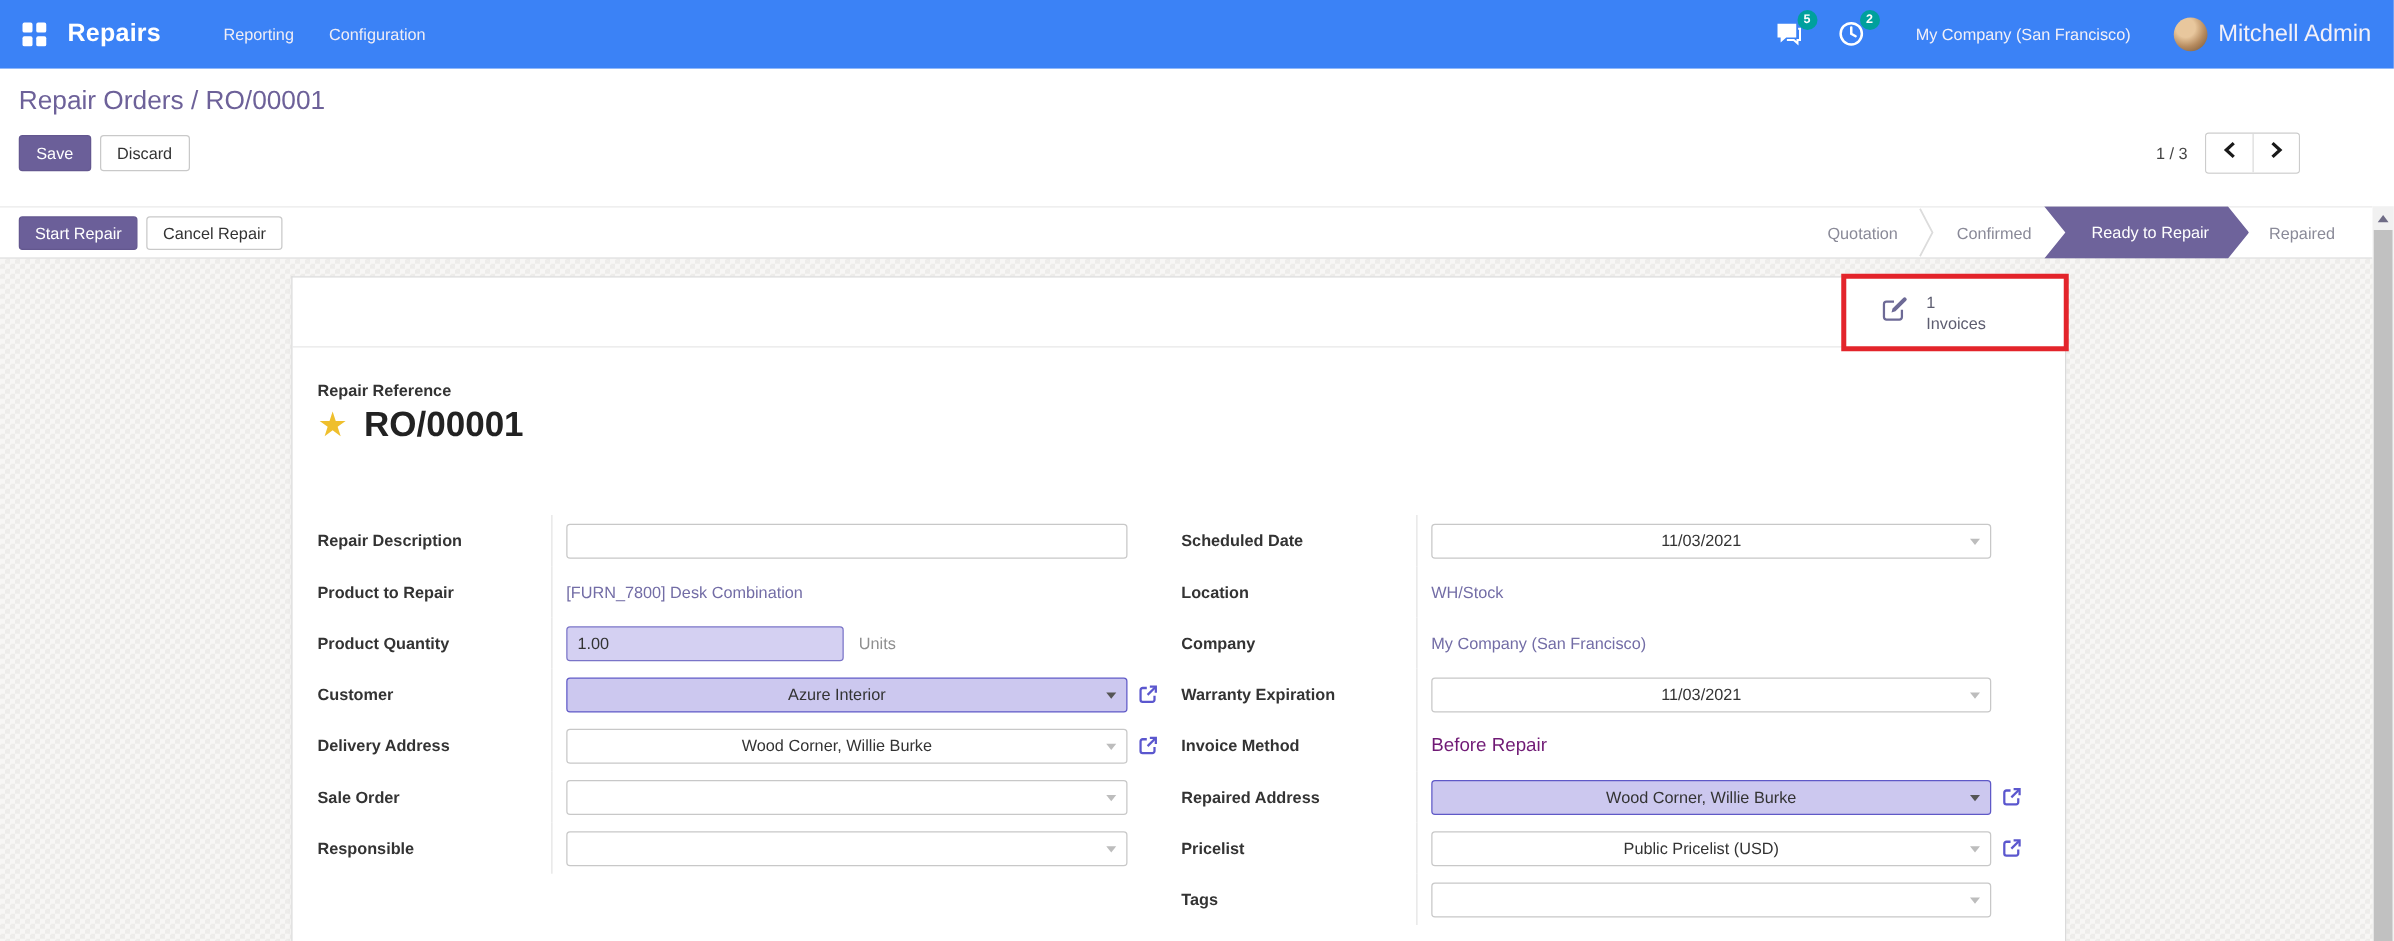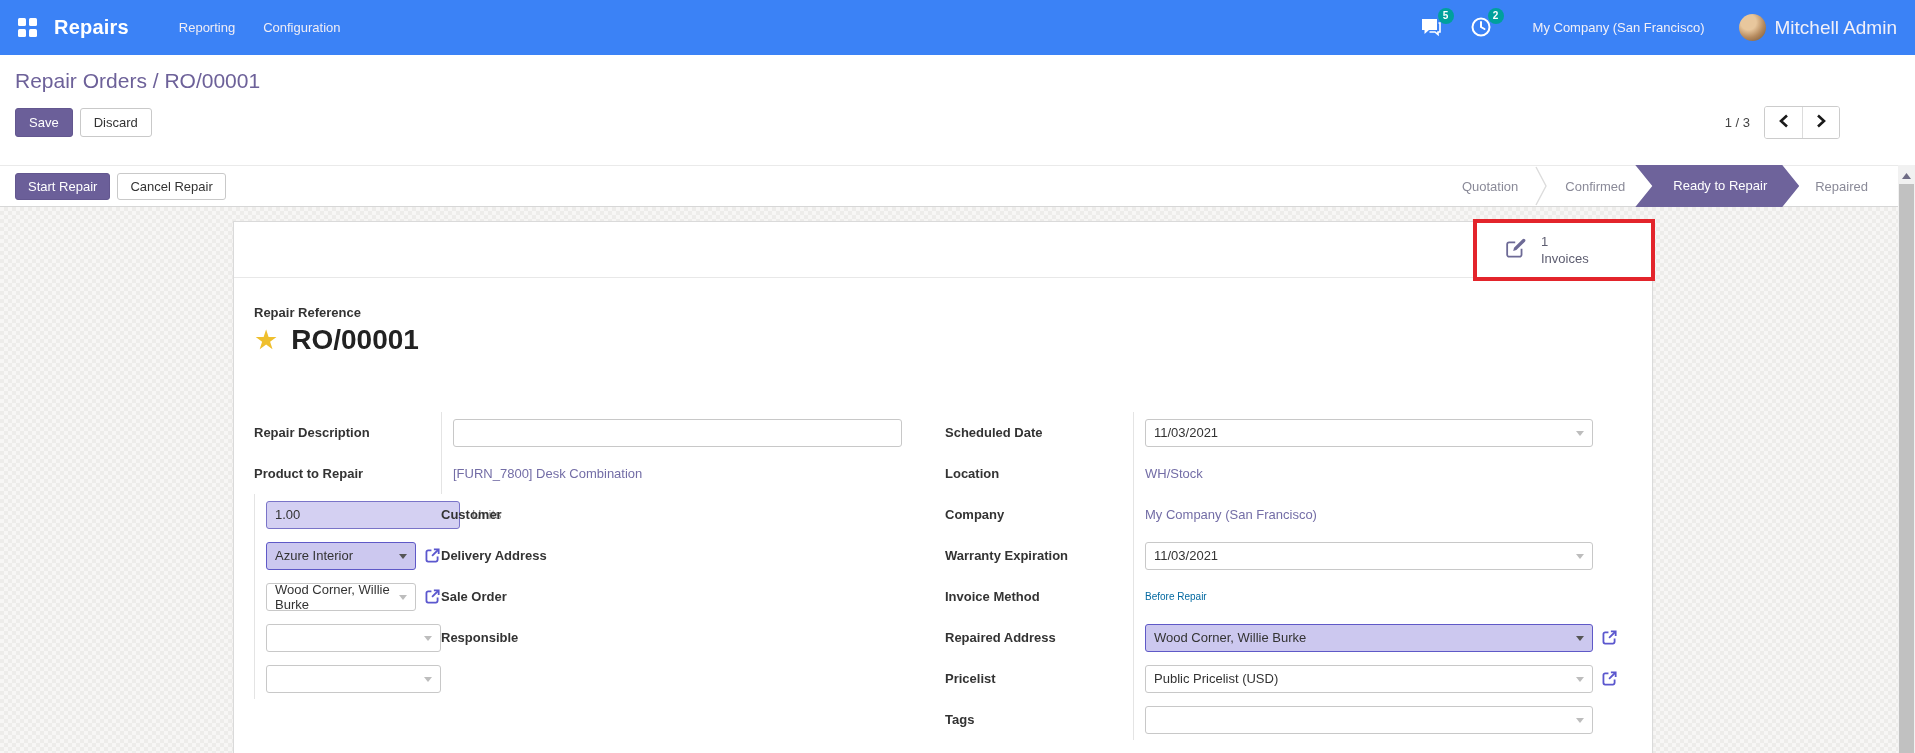--- a/index.html
+++ b/index.html
@@ -67,29 +67,29 @@
   
   .groups { display:flex; margin:56px 0 0 20px; }
   .group { display:grid; grid-auto-rows:41px; }
   .group-left  { grid-template-columns:187px 490px; }
   .group-right { grid-template-columns:188px 502px; margin-left:14px; }
   .cell-label { display:flex; align-items:center; font-size:13px; font-weight:700; color:#333; padding-right:10px; }
   .cell-value { display:flex; align-items:center; border-left:1px solid #e4e4e4; padding-left:11px; }
   .o-input, .o-select { height:28px; border:1px solid #c8c8c8; border-radius:3px; background:#fff; font-size:13px; color:#333; font-family:"Liberation Sans",sans-serif; }
   .o-input { padding:0 8px; }
   input.o-input { outline:none; }
-  .o-select { position:relative; display:flex; align-items:center; padding:0 24px 0 8px; cursor:pointer; }
+  .o-select { position:relative; display:flex; align-items:center; padding:0 24px 0 8px; cursor:pointer;justify-content:center; }
   .w-left  { width:449px; } .w-right { width:448px; } .w-qty { width:222px; }
   .hl { background:#D4D0F2; border-color:#7A74C8; }
   .hl-strong { background:#CCC8EF; border-color:#5F59C7; }
   .caret { position:absolute; right:8px; top:50%; margin-top:-2px; width:0; height:0; border-left:4.5px solid transparent; border-right:4.5px solid transparent; border-top:5px solid #555; }
   .caret.light { border-top-color:#bdbdbd; }
   .suffix { font-size:13px; color:#8f8f8f; margin-left:12px; }
   .link-val { font-size:13px; color:#736DA6; cursor:pointer; }
-  .plain-val { font-size:10px; color:#0369a1; }
+  .plain-val { font-size:15px; color:#701a75; }
   .ext-icon { margin-left:8px; cursor:pointer; flex:none; display:flex; }
 
   
   .scrollbar { position:absolute; right:0; top:165px; width:17px; height:588px; background:#f1f1f1; }
   .scroll-arrow { height:17px; display:flex; align-items:center; justify-content:center; cursor:pointer; }
   .scroll-thumb { position:absolute; left:1px; top:19px; width:15px; bottom:0; background:#c1c1c1; cursor:pointer; }
 </style>
 </head>
 <body>
 
@@ -200,20 +200,21 @@
         <div class="cell-label">Repair Description</div>
         <div class="cell-value">
             <input class="o-input w-left" value="" style="">
           </div>
 
         <div class="cell-label">Product to Repair</div>
         <div class="cell-value">
             <span class="link-val">[FURN_7800] Desk Combination</span>
           </div>
 
+        <div class="cell-label">Product Quantity</div>
         <div class="cell-value">
           <input class="o-input w-qty hl" value="1.00" style="">
           <span class="suffix">Units</span>
         </div>
 
         <div class="cell-label">Customer</div>
         <div class="cell-value">
           <div class="o-select w-left hl-strong">
             <span>Azure Interior</span>
               <span class="caret"></span>

